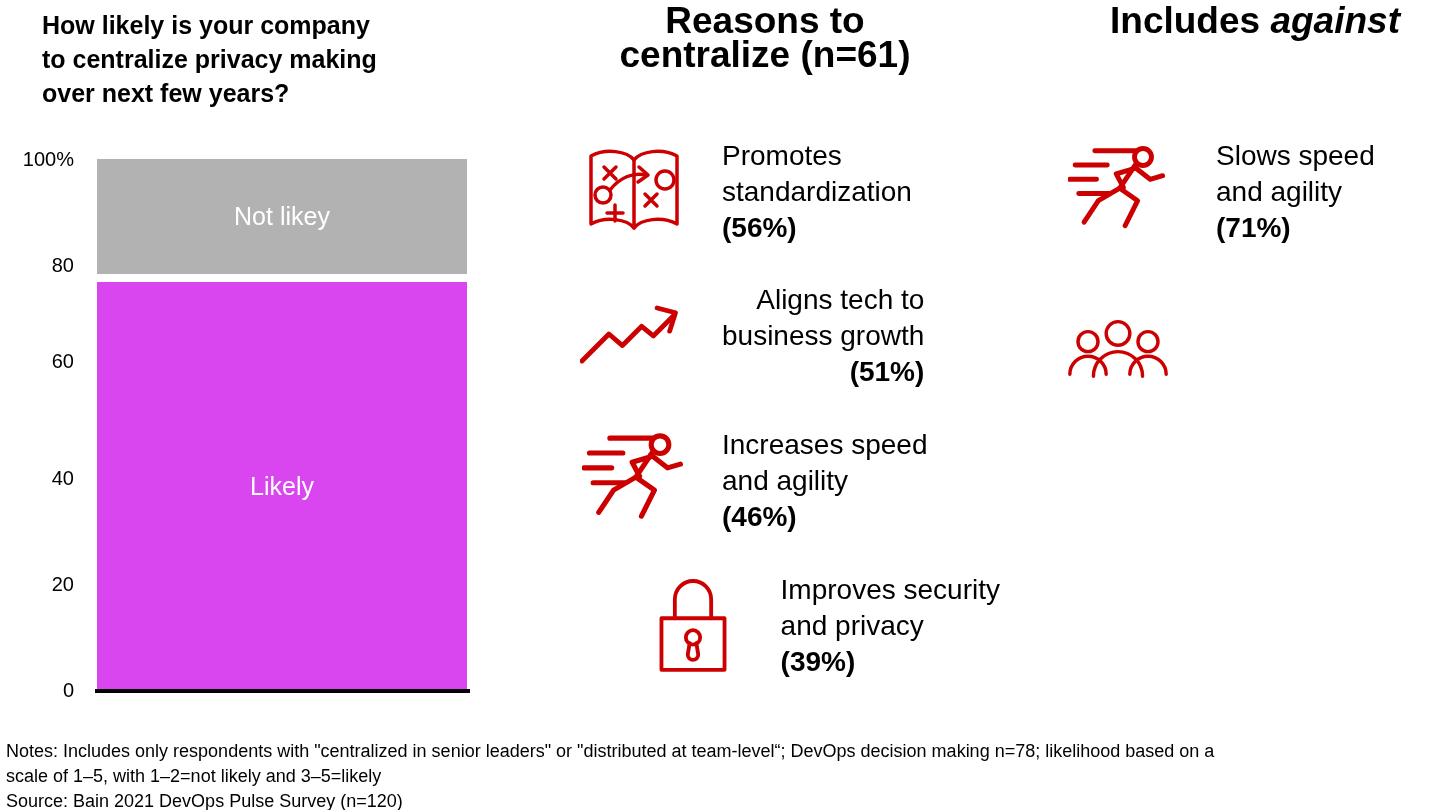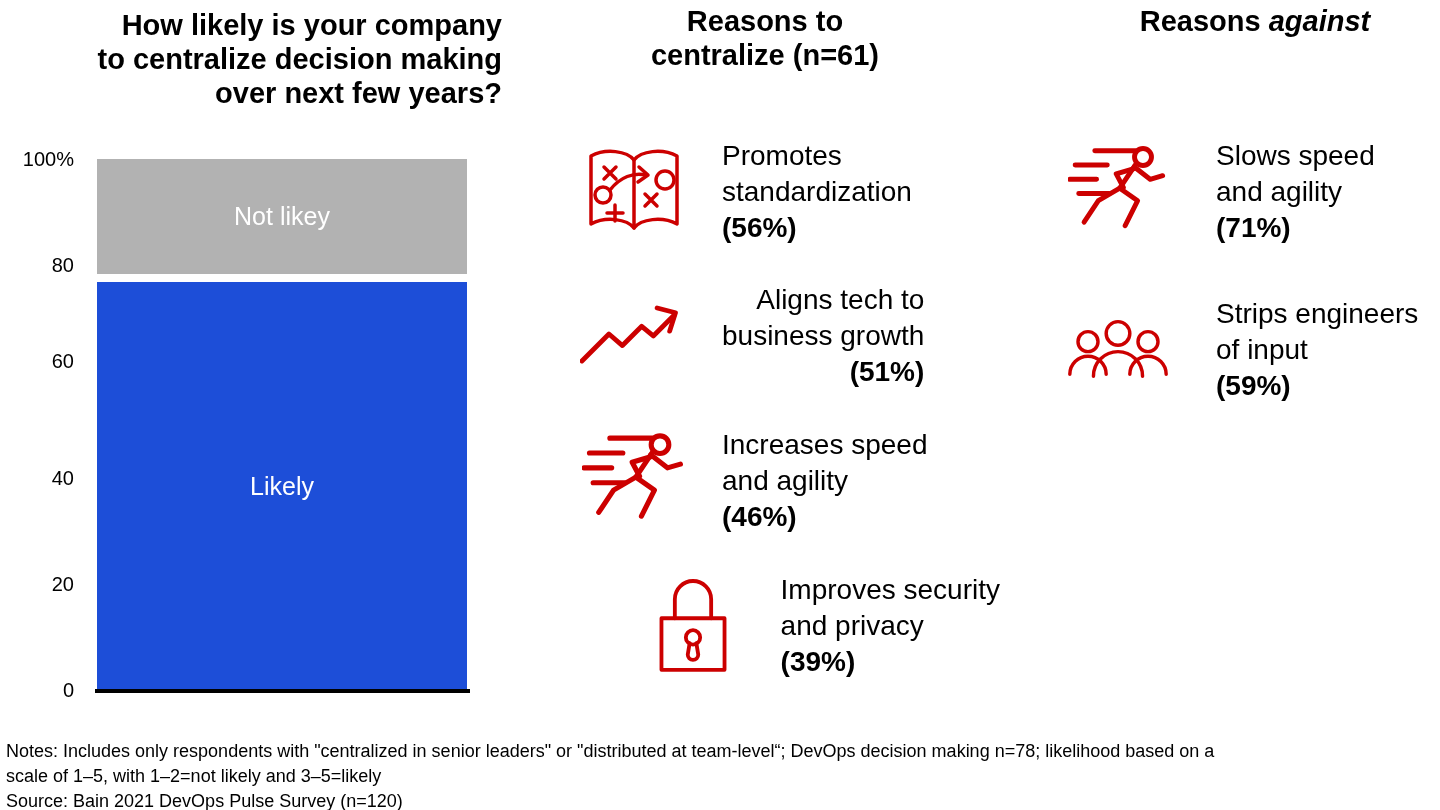--- a/index.html
+++ b/index.html
@@ -3,31 +3,31 @@
 <meta charset="utf-8">
 <style>
   html,body{margin:0;padding:0;background:#fff;}
   #stage{
     position:relative;width:1440px;height:810px;background:#fff;overflow:hidden;
     font-family:"Liberation Sans","DejaVu Sans",sans-serif;color:#000;
   }
   
   .chart-title{
     position:absolute;left:42px;top:8px;width:460px;
-    font-size:29px;line-height:34px;font-weight:bold;text-align:right;
+    font-size:25px;line-height:34px;font-weight:bold;text-align:left;
   }
   .yticks{position:absolute;left:0;top:0;width:74px;height:810px;}
   .ytick{position:absolute;right:0;width:74px;text-align:right;font-size:20px;line-height:26px;}
   .t100{top:146px;} .t80{top:252px;} .t60{top:348px;padding-left:21px;} .t40{top:465px;} .t20{top:571px;} .t0{top:677px;}
   .plot{position:absolute;left:97px;top:159px;width:370px;height:531px;display:flex;flex-direction:column;gap:8px;}
   .seg{display:flex;align-items:center;justify-content:center;}
   .seg-label{color:#fff;font-size:25px;}
   .baseline{position:absolute;left:95px;top:689px;width:375px;height:4px;background:#000;}
   
-  .col-header{position:absolute;top:4px;font-size:29px;line-height:34px;font-weight:bold;text-align:center;}
+  .col-header{position:absolute;top:4px;font-size:37px;line-height:34px;font-weight:bold;text-align:center;}
   .col-header em{font-style:italic;margin-top:18px;}
   #header-for{left:605px;width:320px;}
   #header-against{left:1080px;width:350px;}
   .reason{position:absolute;display:flex;align-items:flex-start;}
   .reason .icon-box{flex:0 0 auto;display:flex;align-items:center;justify-content:center;}
   .mid .icon-box{width:108px;height:104px;}
   .right .icon-box{width:100px;height:104px;margin-right:14px;}
   .reason .txt{font-size:28px;line-height:36px;margin-left:34px;}
   .right .txt{margin-left:34px;}
   .pct{font-weight:bold;}
@@ -39,38 +39,38 @@
   
   .footer{position:absolute;left:6px;top:739px;width:1430px;font-size:18px;line-height:25px;}
 </style>
 </head>
 <body>
 
 <div id="stage">
 
   <div class="chart-title">
     <div>How likely is your company</div>
-    <div>to centralize decision making</div>
+    <div>to centralize privacy making</div>
     <div>over next few years?</div>
   </div>
 
   <div class="yticks">
     <div class="ytick t100">100%</div>
     <div class="ytick t80">80</div>
     <div class="ytick t60">60</div>
     <div class="ytick t40">40</div>
     <div class="ytick t20">20</div>
     <div class="ytick t0">0</div>
   </div>
 
   <div class="plot">
     <div class="seg" style="height: 22%; background: rgb(178, 178, 178);">
       <span class="seg-label">Not likey</span>
     </div>
-    <div class="seg" style="height: 78%; background: #1d4ed8;">
+    <div class="seg" style="height: 78%; background: #d946ef;">
       <span class="seg-label">Likely</span>
     </div>
   </div>
   <div class="baseline"></div>
 
   <div class="col-header" id="header-for">
     <div>Reasons to</div>
     <div>centralize (n=61)</div>
   </div>
 
@@ -138,21 +138,21 @@
       </svg>
     </div>
     <div class="txt">
       <div>Improves security</div>
       <div>and privacy</div>
       <div class="pct">(39%)</div>
     </div>
   </div>
 
   <div class="col-header" id="header-against">
-    <div><span>Reasons </span><em>against</em></div>
+    <div><span>Includes </span><em>against</em></div>
   </div>
 
   <div class="reason right" id="reason-a1">
     <div class="icon-box">
       <svg class="icn" width="104" height="100" viewBox="0 0 112 104" stroke-width="5.5">
         <circle cx="84" cy="15" r="9.5"></circle>
         <path d="M76 23 L58 50"></path>
         <path d="M74 28 L54 34 L62 49"></path>
         <path d="M74 26 L92 40 L106 36"></path>
         <path d="M58 50 L78 64 L64 92"></path>
@@ -171,25 +171,20 @@
     <div class="icon-box">
       <svg class="icn" width="106" height="68" viewBox="0 0 110 70" stroke-width="3.8">
         <circle cx="22" cy="28" r="11"></circle>
         <circle cx="88" cy="28" r="11"></circle>
         <path d="M2 64 A20 20 0 0 1 42 64"></path>
         <path d="M68 64 A20 20 0 0 1 108 64"></path>
         <circle cx="55" cy="19" r="13"></circle>
         <path d="M28 66 A27 27 0 0 1 82 66"></path>
       </svg>
     </div>
-    <div class="txt">
-      <div>Strips engineers</div>
-      <div>of input</div>
-      <div class="pct">(59%)</div>
-    </div>
   </div>
 
   <div class="footer">
     <div>Notes: Includes only respondents with "centralized in senior leaders" or "distributed at team-level“; DevOps decision making n=78; likelihood based on a</div>
     <div>scale of 1–5, with 1–2=not likely and 3–5=likely</div>
     <div>Source: Bain 2021 DevOps Pulse Survey (n=120)</div>
   </div>
 
 </div>
 

